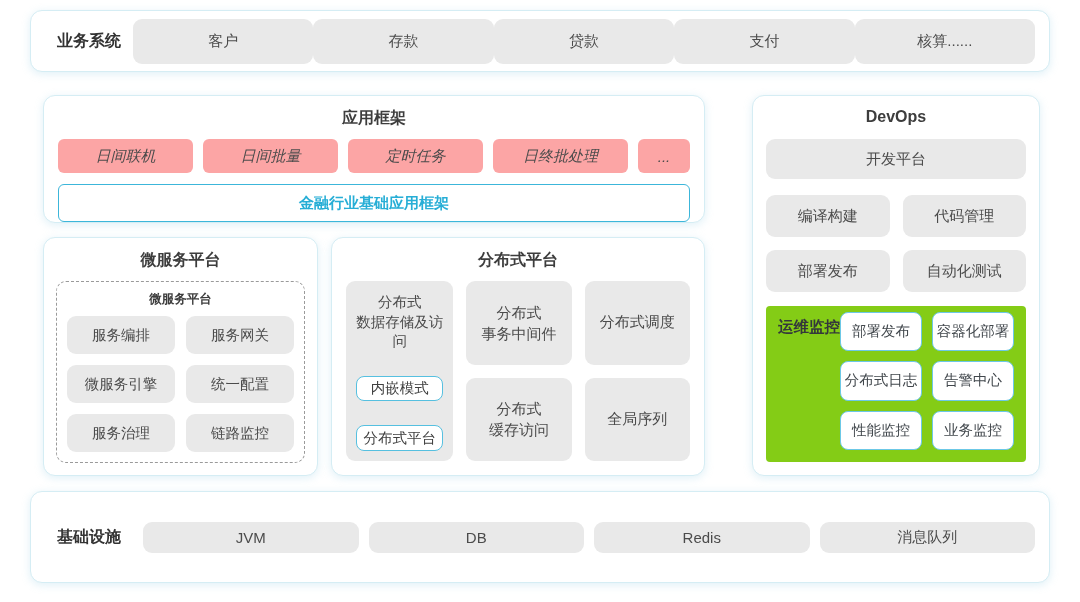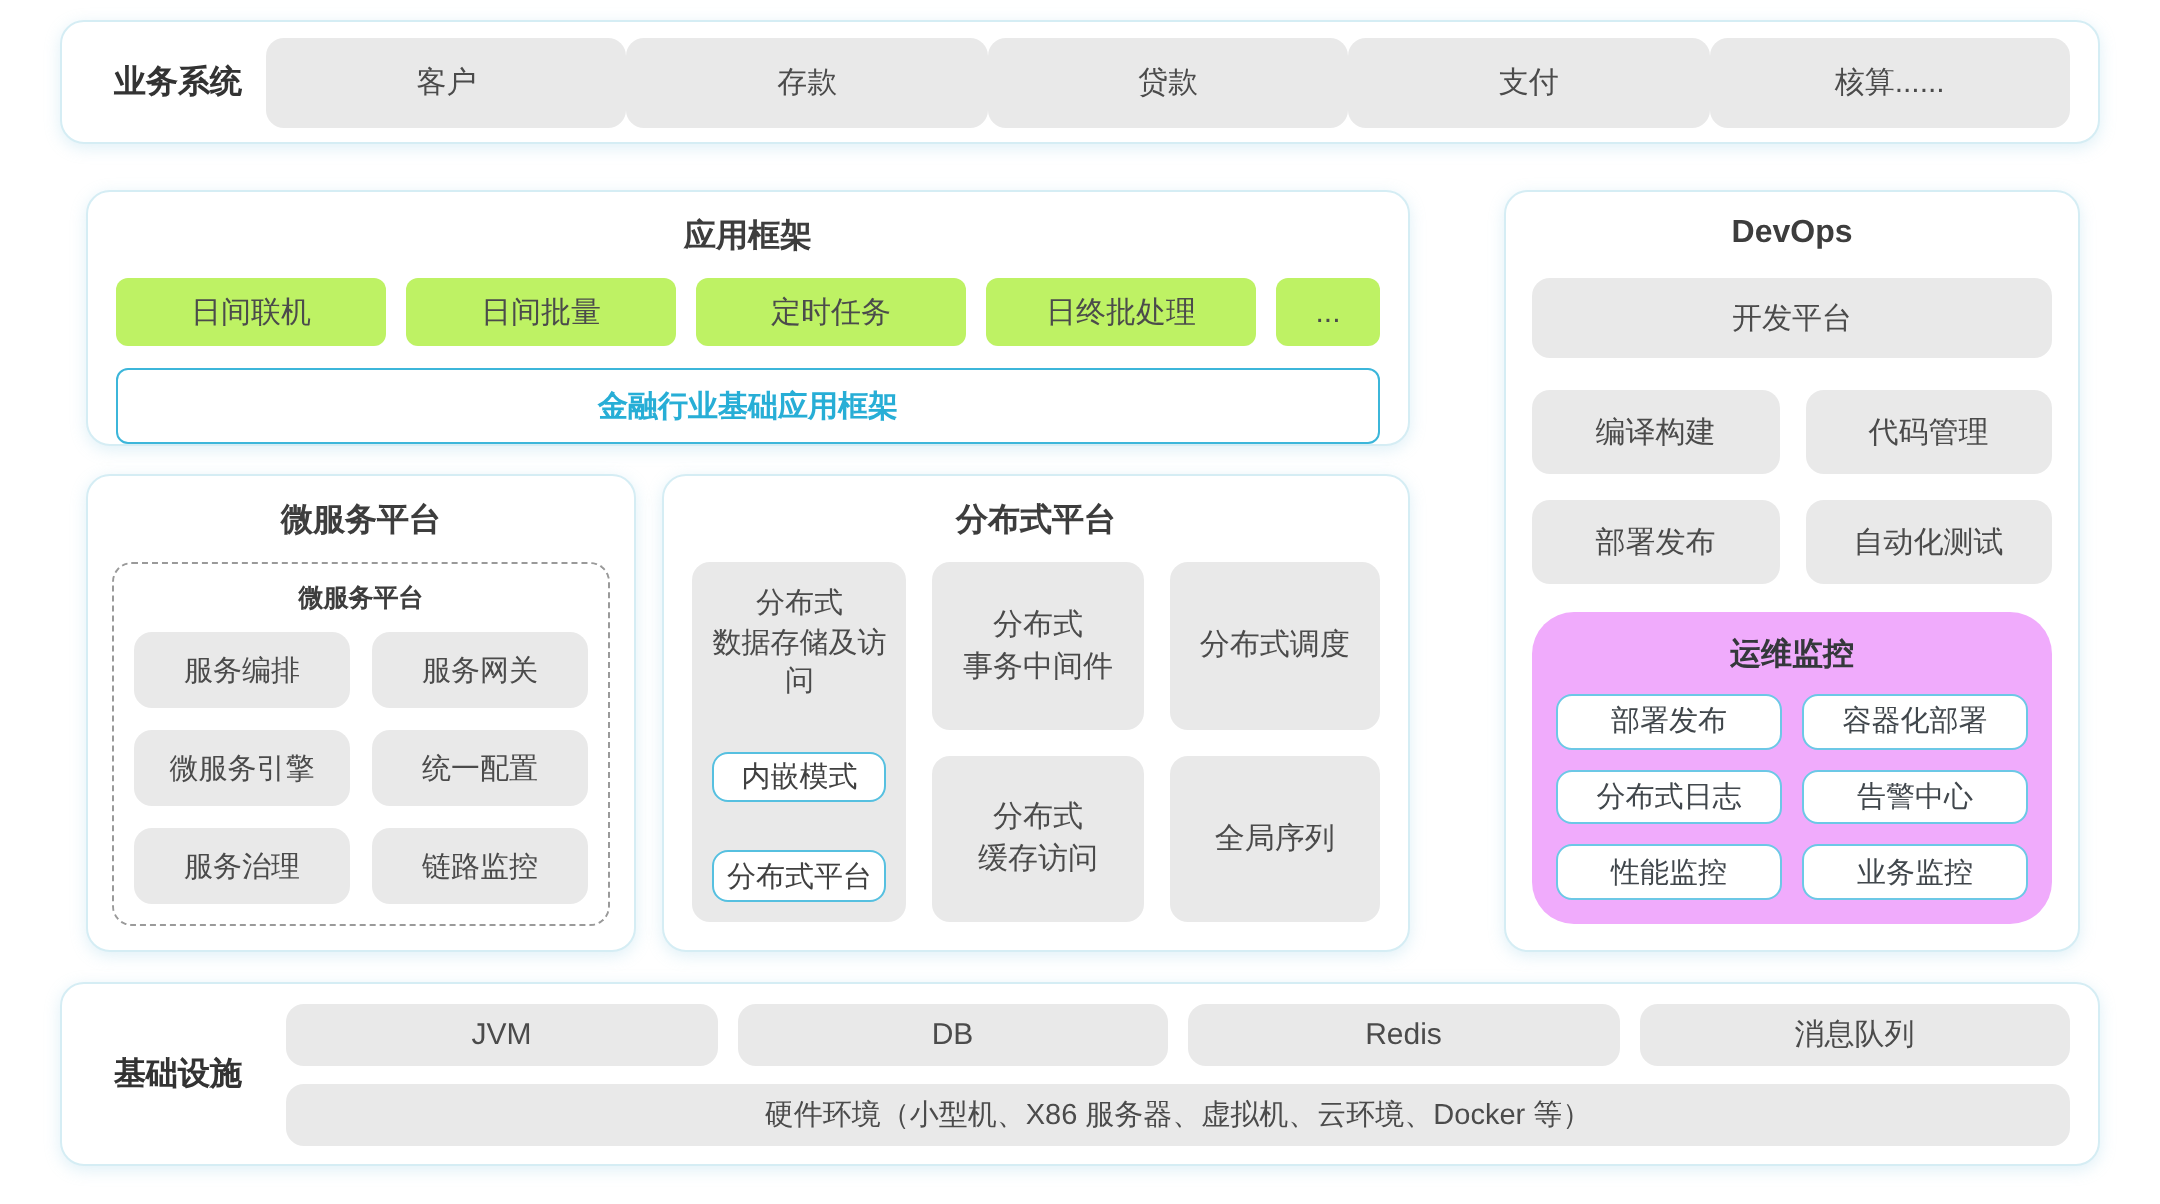--- a/index.html
+++ b/index.html
@@ -16,23 +16,23 @@
     border-radius:12px;
     box-shadow:0 2px 8px rgba(140,200,225,0.28);
     box-sizing:border-box;
   }
   .gray-box{
     background:#e9e9e9;border-radius:9px;
     display:flex;align-items:center;justify-content:center;
     font-size:15px;color:#4b4b4b;text-align:center;
   }
   .blue-box{
-    background:#bef264;border-radius:6px;
-    display:flex;align-items:center;justify-content:center;
-    font-size:15px;color:#4b4b4b;height:34px;flex:1;
+    background:#fca5a5;border-radius:6px;
+    display:flex;align-items:center;justify-content:center;
+    font-size:15px;color:#4b4b4b;height:34px;flex:1;font-style:italic;
   }
   .white-box{
     background:#ffffff;border:1.5px solid #6cc8e6;border-radius:8px;
     display:flex;align-items:center;justify-content:center;
     font-size:14.5px;color:#41474c;box-sizing:border-box;
   }
   .card-title{
     text-align:center;font-size:16px;font-weight:600;color:#3d3d3d;
     padding:6px 0 10px;flex:none;
   }
@@ -79,22 +79,22 @@
     flex:1;align-self:stretch;margin-top:24px;
     display:flex;align-items:center;justify-content:center;
     font-size:14.5px;color:#404040;
   }
 
   .devops-card{width:288px;flex:none;padding:6px 13px 13px;display:flex;flex-direction:column;margin-left:32px;}
   .devops-platform{height:40px;margin-top:3px;flex:none;}
   .devops-grid{display:grid;grid-template-columns:1fr 1fr;gap:13px;margin-top:16px;}
   .devops-grid .gray-box{height:42px;font-size:15px;}
   .ops-panel{
-    margin-top:14px;flex:1;background:#f0abfc;border-radius:21px;
-    padding:6px 12px 12px;display:flex;flex-direction:column;box-sizing:border-box;
+    margin-top:14px;flex:1;background:#84cc16;border-radius:4px;
+    padding:6px 12px 12px;display:flex;box-sizing:border-box;
   }
   .ops-title{text-align:center;font-weight:600;font-size:15.5px;color:#34383b;padding:5px 0 9px;}
   .ops-grid{display:grid;grid-template-columns:1fr 1fr;gap:10px;flex:1;}
 
   
   .bottom-card{margin-top:15px;height:92px;display:flex;align-items:center;gap:10px;padding:0 14px;}
   .infra-col{flex:1;display:flex;flex-direction:column;gap:9px;}
   .infra-row{display:flex;gap:10px;}
   .infra-row .gray-box{flex:1;height:31px;}
   .hardware-box{height:31px;font-size:14.5px;}
@@ -190,17 +190,16 @@
 
   <div class="card bottom-card">
     <div class="side-label">基础设施</div>
     <div class="infra-col">
       <div class="infra-row">
         <div class="gray-box">JVM</div>
         <div class="gray-box">DB</div>
         <div class="gray-box">Redis</div>
         <div class="gray-box">消息队列</div>
       </div>
-      <div class="gray-box hardware-box">硬件环境（小型机、X86 服务器、虚拟机、云环境、Docker 等）</div>
     </div>
   </div>
 
 </div>
 
 </body></html>

